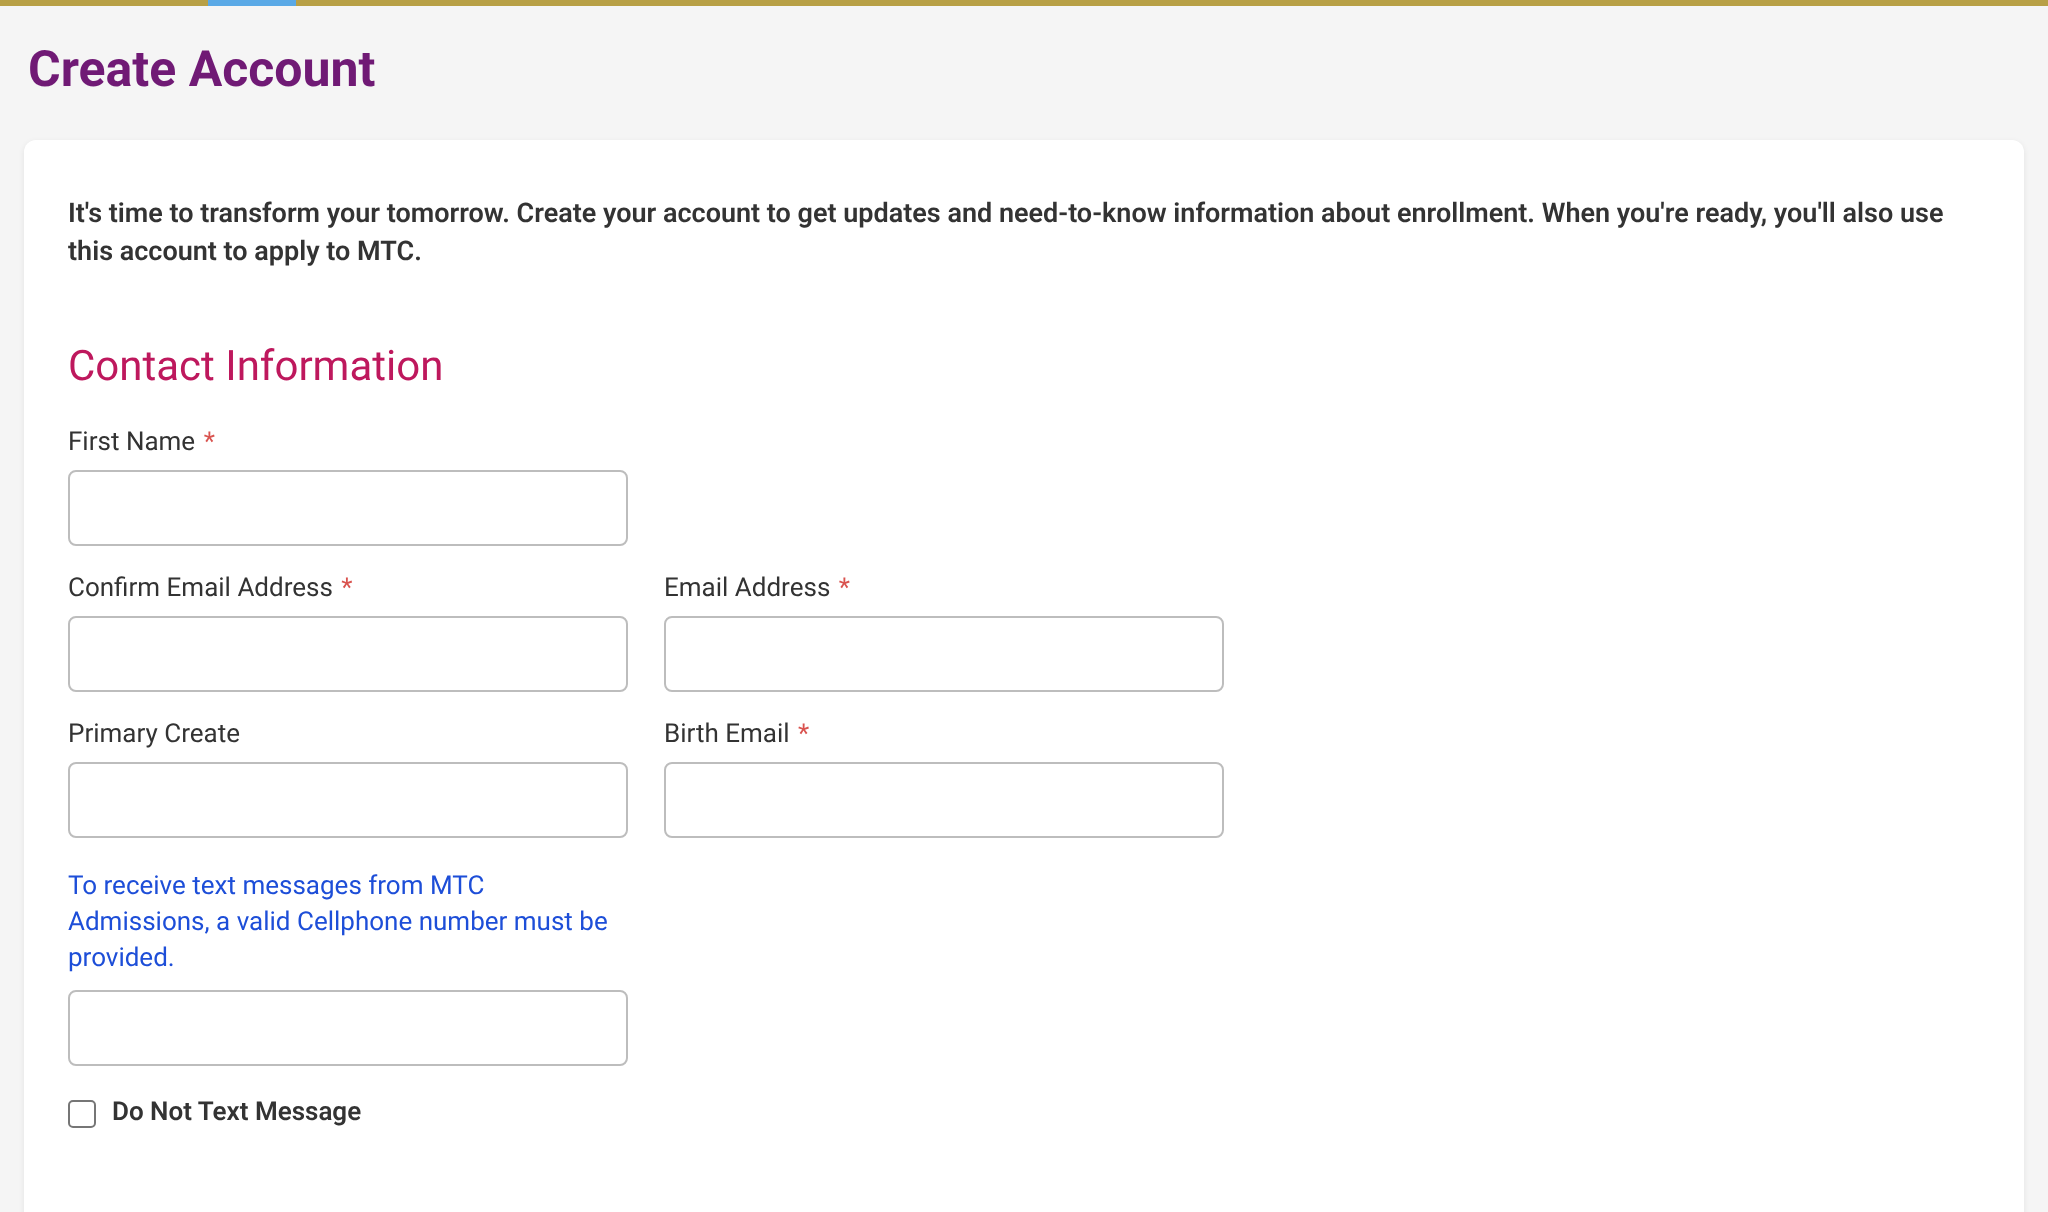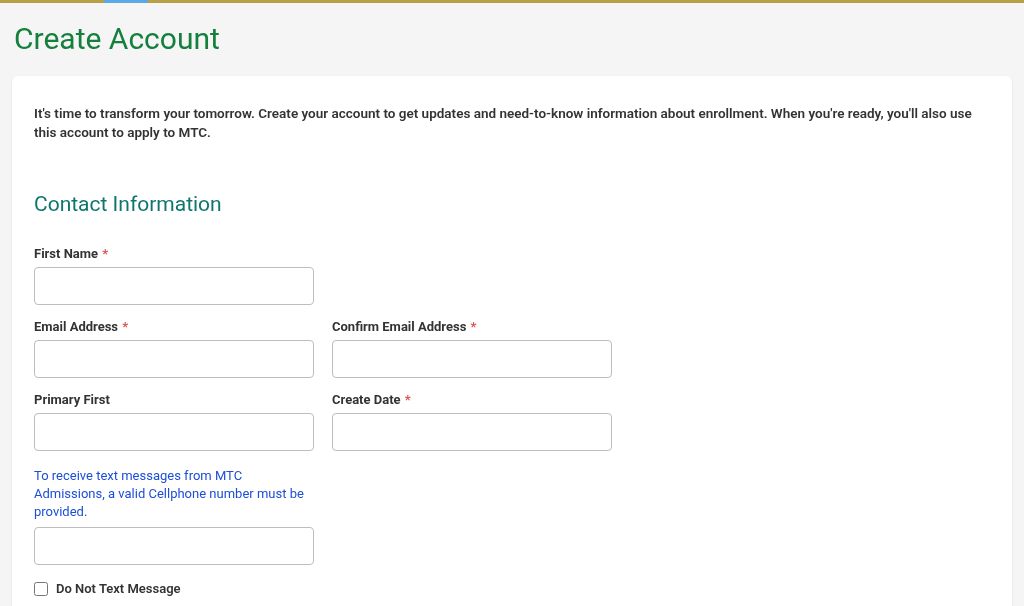--- a/index.html
+++ b/index.html
@@ -25,56 +25,56 @@
       left: 104px;
       top: 0;
       width: 44px;
       height: 3px;
       background-color: #5aa9e6;
     }
     .page-header {
       padding: 18px 14px 10px 14px;
     }
     .page-header h1 {
-      font-size: 30px;
-      font-weight: 400;
-      color: #15803d;
+      font-size: 25px;
+      font-weight: 700;
+      color: #701a75;
     }
     .card {
       background-color: #ffffff;
       margin: 10px 12px 0 12px;
       border-radius: 6px;
       box-shadow: 0 1px 3px rgba(0,0,0,0.08);
       padding: 28px 22px;
     }
     .intro-text {
       font-size: 13.5px;
       font-weight: 600;
       color: #333;
       line-height: 1.4;
-      margin-bottom: 50px;
+      margin-bottom: 36px;
     }
     .section-title {
       font-size: 21px;
       font-weight: 400;
-      color: #0f766e;
-      margin-bottom: 30px;
+      color: #be185d;
+      margin-bottom: 18px;
     }
     .form-row {
       display: flex;
       gap: 18px;
       margin-bottom: 14px;
     }
     .form-group {
       width: 280px;
     }
     .form-label {
       display: block;
       font-size: 13px;
-      font-weight: 700;
+      font-weight: 400;
       color: #333;
       margin-bottom: 6px;
     }
     .required-star {
       color: #d9534f;
       margin-left: 1px;
     }
     .form-help {
       font-size: 13px;
       color: #1d4ed8;
@@ -128,44 +128,44 @@
         <span>First Name</span>
         <span class="required-star">*</span>
       </label>
       <input type="text" class="form-input" value="" style="">
     </div>
   </div>
 
   <div class="form-row">
     <div class="form-group">
       <label class="form-label">
-        <span>Email Address</span>
+        <span>Confirm Email Address</span>
         <span class="required-star">*</span>
       </label>
       <input type="text" class="form-input" value="" style="">
     </div>
     <div class="form-group">
       <label class="form-label">
-        <span>Confirm Email Address</span>
+        <span>Email Address</span>
         <span class="required-star">*</span>
       </label>
       <input type="text" class="form-input" value="" style="">
     </div>
   </div>
 
   <div class="form-row">
     <div class="form-group">
       <label class="form-label">
-        <span>Primary First</span>
+        <span>Primary Create</span>
       </label>
       <input type="text" class="form-input" value="" style="">
     </div>
     <div class="form-group">
       <label class="form-label">
-        <span>Create Date</span>
+        <span>Birth Email</span>
         <span class="required-star">*</span>
       </label>
       <input type="text" class="form-input" value="" style="">
     </div>
   </div>
 
   <div class="form-row">
     <div class="form-group">
       <div class="form-help">To receive text messages from MTC Admissions, a valid Cellphone number must be provided.</div>
       <input type="text" class="form-input" value="" style="">

